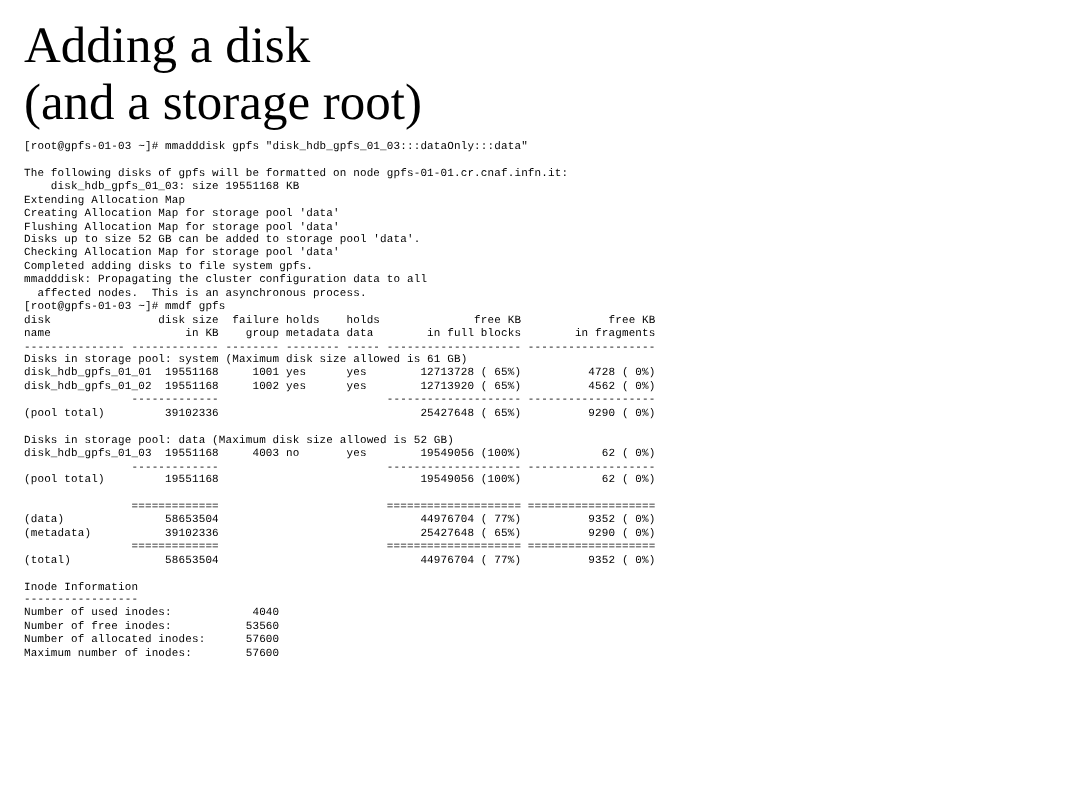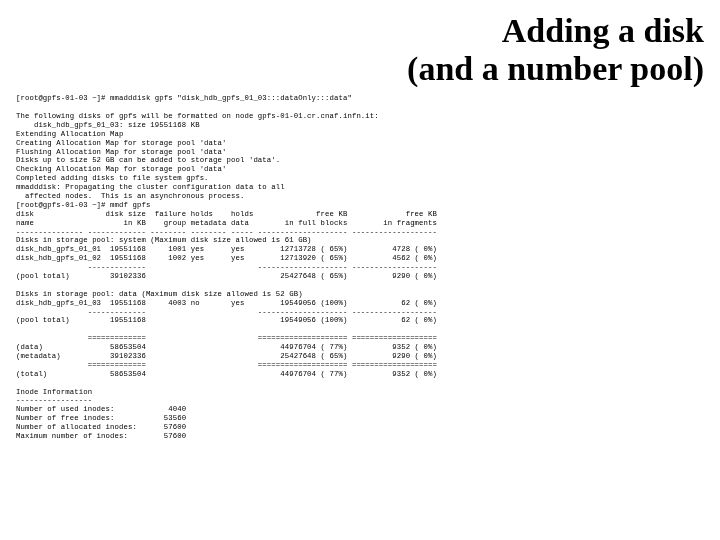--- a/index.html
+++ b/index.html
@@ -11,41 +11,41 @@
     overflow: hidden;
   }
   .slide {
     width: 720px;
     height: 540px;
     box-sizing: border-box;
     padding: 8px 16px 0 16px;
     font-family: Georgia, "Times New Roman", serif;
   }
   .title {
-    text-align: right;
+    text-align: left;
     font-size: 34px;
     line-height: 1.12;
     margin: 4px 0 6px 0;
-    font-weight: bold;
+    font-weight: normal;
   }
   .term {
     font-family: Liberation Mono, monospace;
     font-size: 7.3px;
     line-height: 1.22;
     white-space: pre;
     letter-spacing: 0.1px;
   }
 </style>
 </head>
 <body>
 
 <div class="slide">
   <div class="title">
     <span>Adding a disk</span><br>
-    <span>(and a number pool)</span>
+    <span>(and a storage root)</span>
   </div>
   <div class="term">[root@gpfs-01-03 ~]# mmadddisk gpfs "disk_hdb_gpfs_01_03:::dataOnly:::data"
 
 The following disks of gpfs will be formatted on node gpfs-01-01.cr.cnaf.infn.it:
     disk_hdb_gpfs_01_03: size 19551168 KB
 Extending Allocation Map
 Creating Allocation Map for storage pool 'data'
 Flushing Allocation Map for storage pool 'data'
 Disks up to size 52 GB can be added to storage pool 'data'.
 Checking Allocation Map for storage pool 'data'

